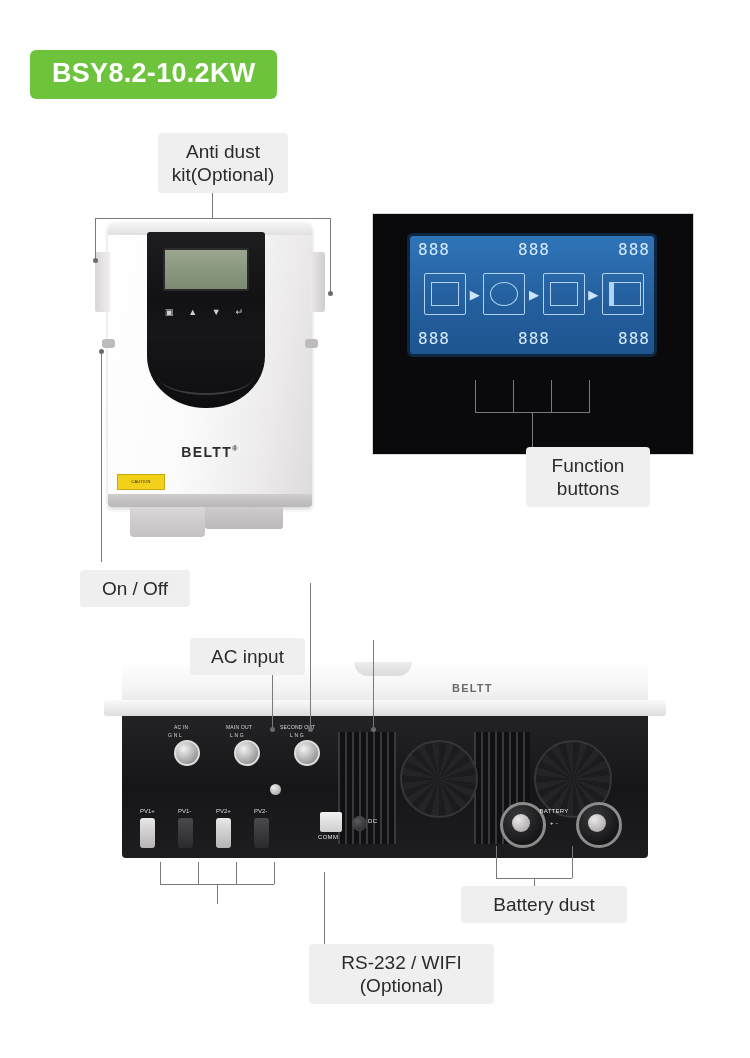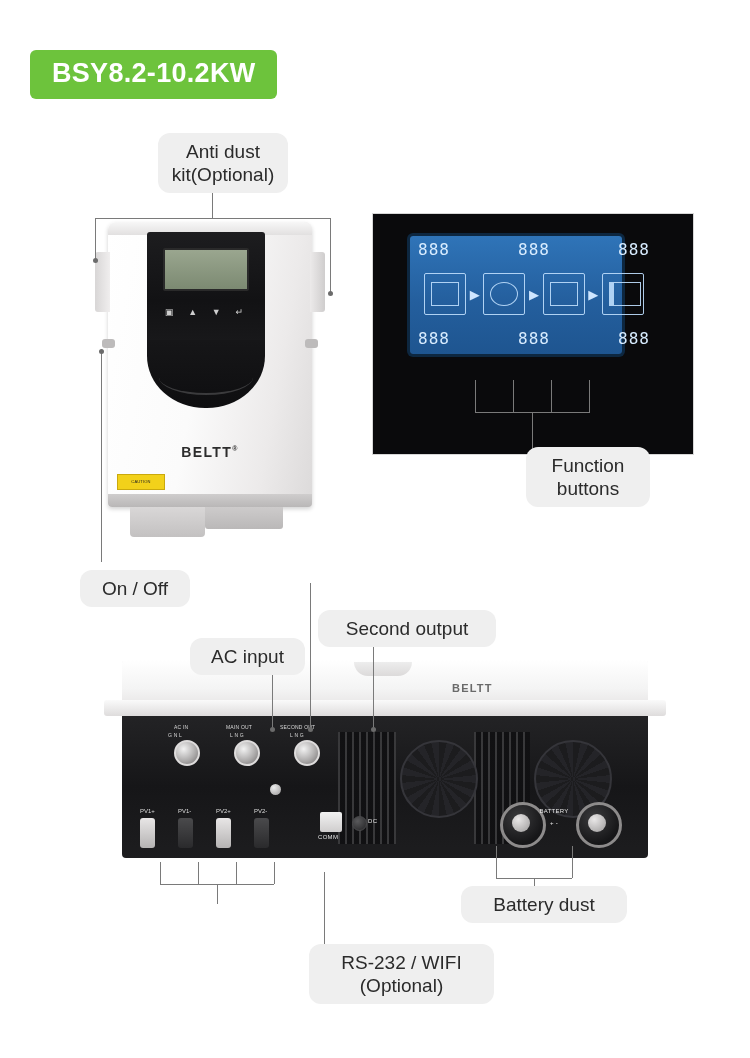--- a/index.html
+++ b/index.html
@@ -30,21 +30,21 @@
     letter-spacing: 0.3px;
     line-height: 1;
   }
   
   .label {
     position: absolute;
     background: #efefef;
     color: #2b2b2b;
     font-size: 19px;
     padding: 7px 10px;
-    border-radius: 12px;
+    border-radius: 4px;
     text-align: center;
     line-height: 1.22;
     white-space: pre-line;
   }
   
   .ln {
     position: absolute;
     background: #7a7a7a;
   }
   .ln.h { height: 1px; }
@@ -203,21 +203,21 @@
     top: 213px;
     width: 320px;
     height: 240px;
     background: #0a0a0c;
     border: 1px solid #d7d7d7;
     overflow: hidden;
   }
   .lcd-screen {
     position: absolute;
     left: 37px; top: 22px;
-    width: 212px; height: 118px;
+    width: 244px; height: 118px;
     background: linear-gradient(180deg,#2b6fb3 0%,#23619f 50%,#1d5governs 100%);
     background: linear-gradient(180deg,#2f74b8 0%,#245f9e 55%,#1e5590 100%);
     border-radius: 3px;
     box-shadow: 0 0 0 3px #0d2740;
   }
   .lcd-row-top {
     position: absolute;
     left: 8px; top: 6px;
     width: 232px;
     display: flex;
@@ -531,21 +531,20 @@
 
   <div class="ln v" style="left:272px; top:672px; height:58px;"></div>
   <div class="dot" style="left:270px; top:727px;"></div>
   <div class="label" style="left:190px; top:638px; width:95px;">AC input</div>
 
   <div class="ln v" style="left:310px; top:583px; height:147px;"></div>
   <div class="dot" style="left:308px; top:727px;"></div>
 
   <div class="ln v" style="left:373px; top:640px; height:90px;"></div>
   <div class="dot" style="left:371px; top:727px;"></div>
-  <div class="label" style="left:318px; top:610px; width:158px;">Second output</div>
 
   <div class="ln v" style="left:160px; top:862px; height:22px;"></div>
   <div class="ln v" style="left:198px; top:862px; height:22px;"></div>
   <div class="ln v" style="left:236px; top:862px; height:22px;"></div>
   <div class="ln v" style="left:274px; top:862px; height:22px;"></div>
   <div class="ln h" style="left:160px; top:884px; width:114px;"></div>
   <div class="ln v" style="left:217px; top:884px; height:20px;"></div>
 
   <div class="ln v" style="left:496px; top:846px; height:32px;"></div>
   <div class="ln v" style="left:572px; top:846px; height:32px;"></div>

